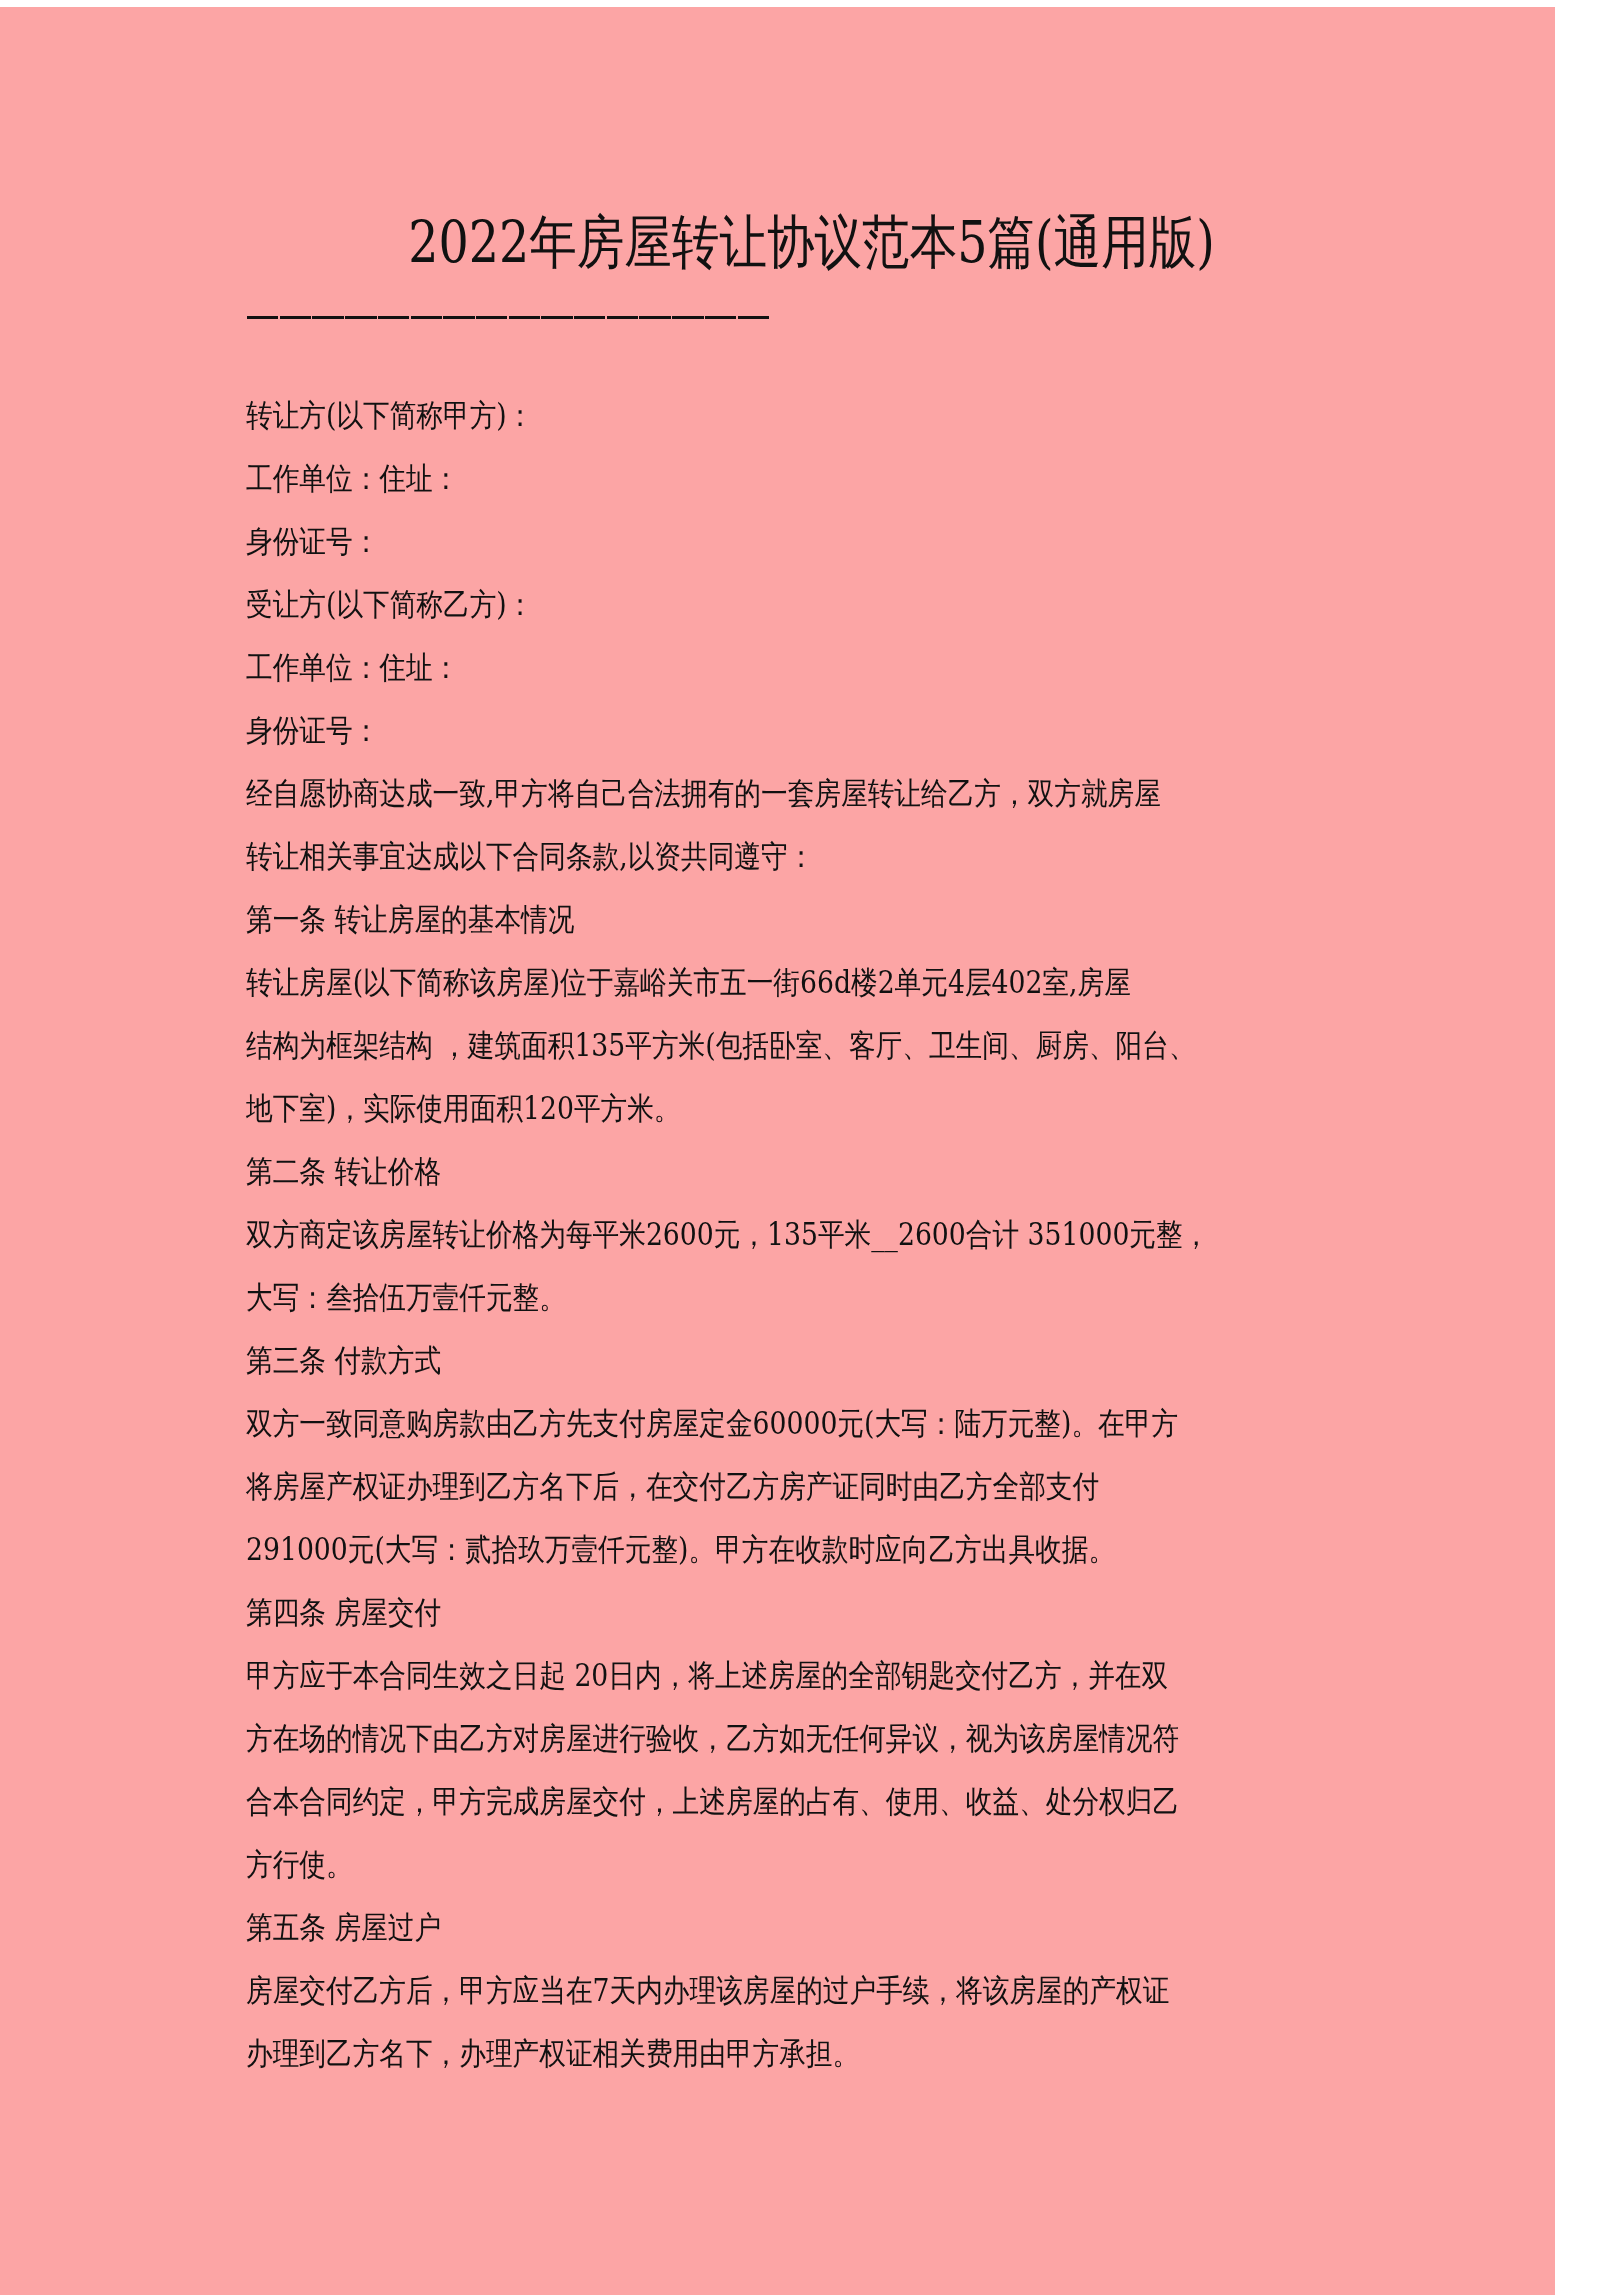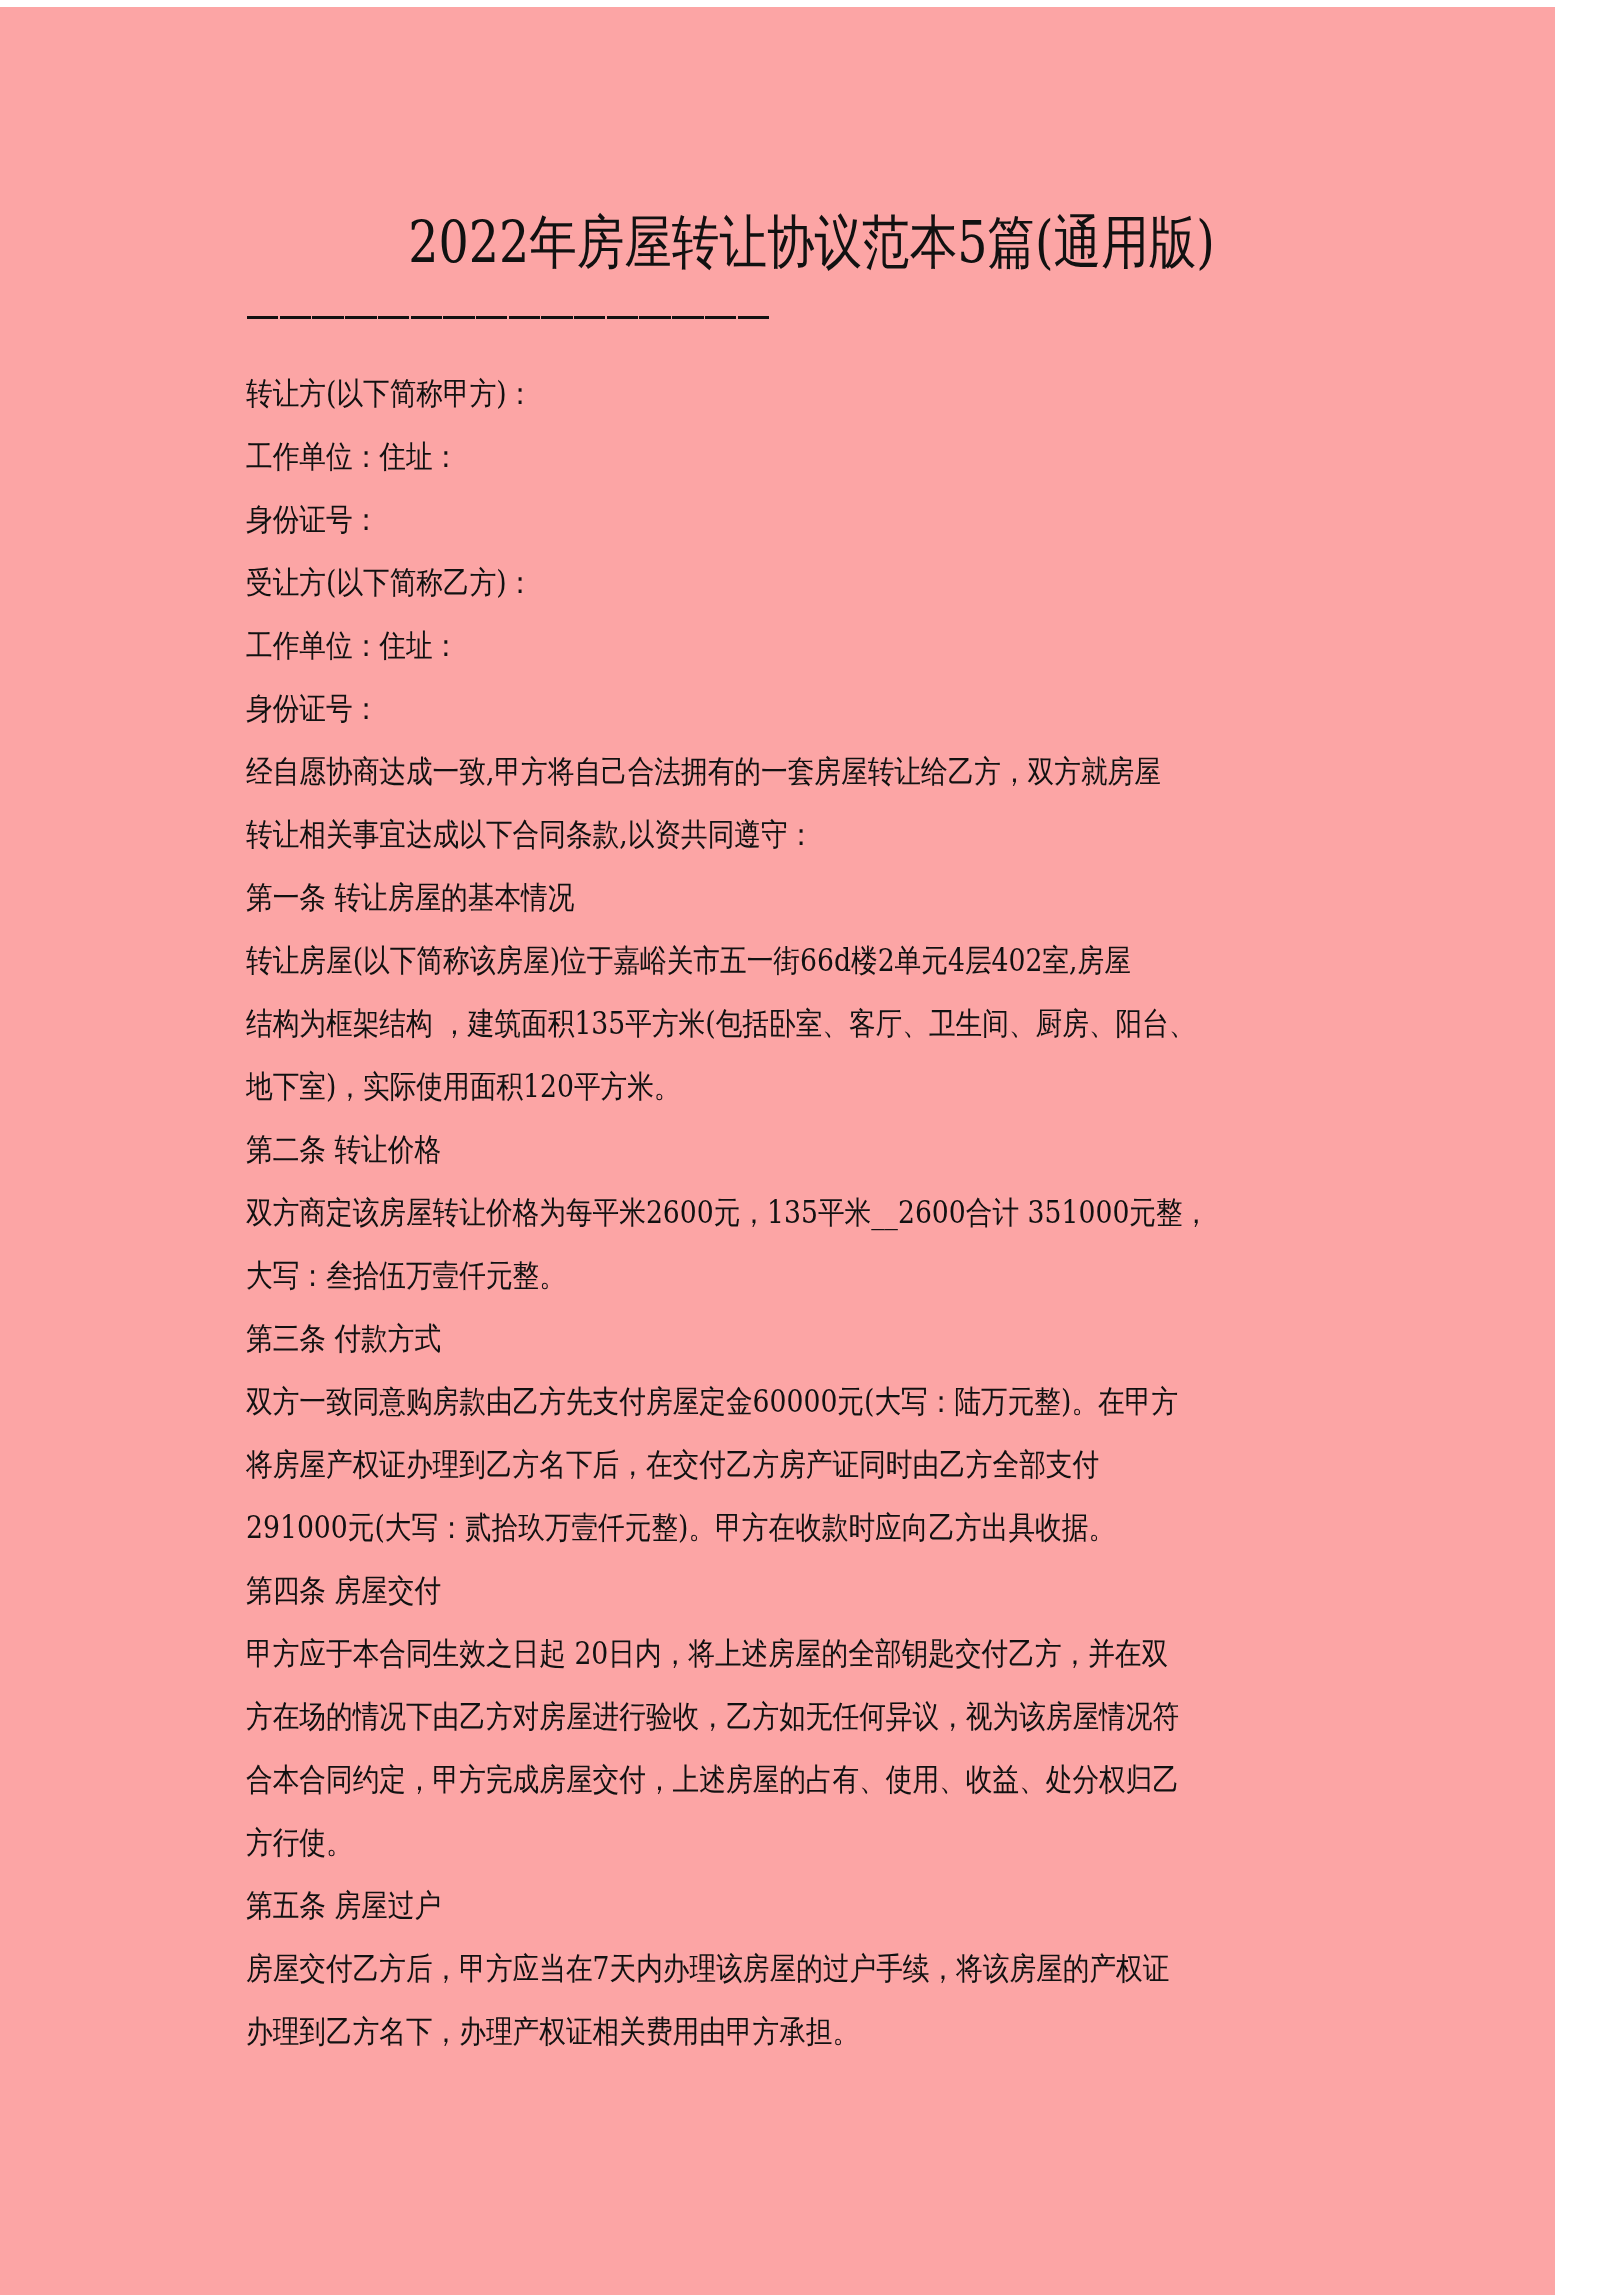--- a/index.html
+++ b/index.html
@@ -14,21 +14,21 @@
     text-align: center; font-size: 58px; line-height: 79px;
     transform: scaleX(0.82); transform-origin: center;
     letter-spacing: 0;
   }
   .rule {
     position: absolute; left: 247px; top: 308px; width: 522px; height: 3.9px;
     display: flex; gap: 1.3px;
   }
   .rule span { flex: 1; background: #111; height: 2.6px; margin-top: 1.3px; }
   .body {
-    position: absolute; left: 246px; top: 355px; width: 1152px;
+    position: absolute; left: 246px; top: 377px; width: 1152px;
   }
   .line {
     height: 63px; line-height: 63px; font-size: 31px; white-space: nowrap;
     transform: scaleX(0.86); transform-origin: left center;
   }
 </style>
 </head>
 <body>
 
 <div class="page">

